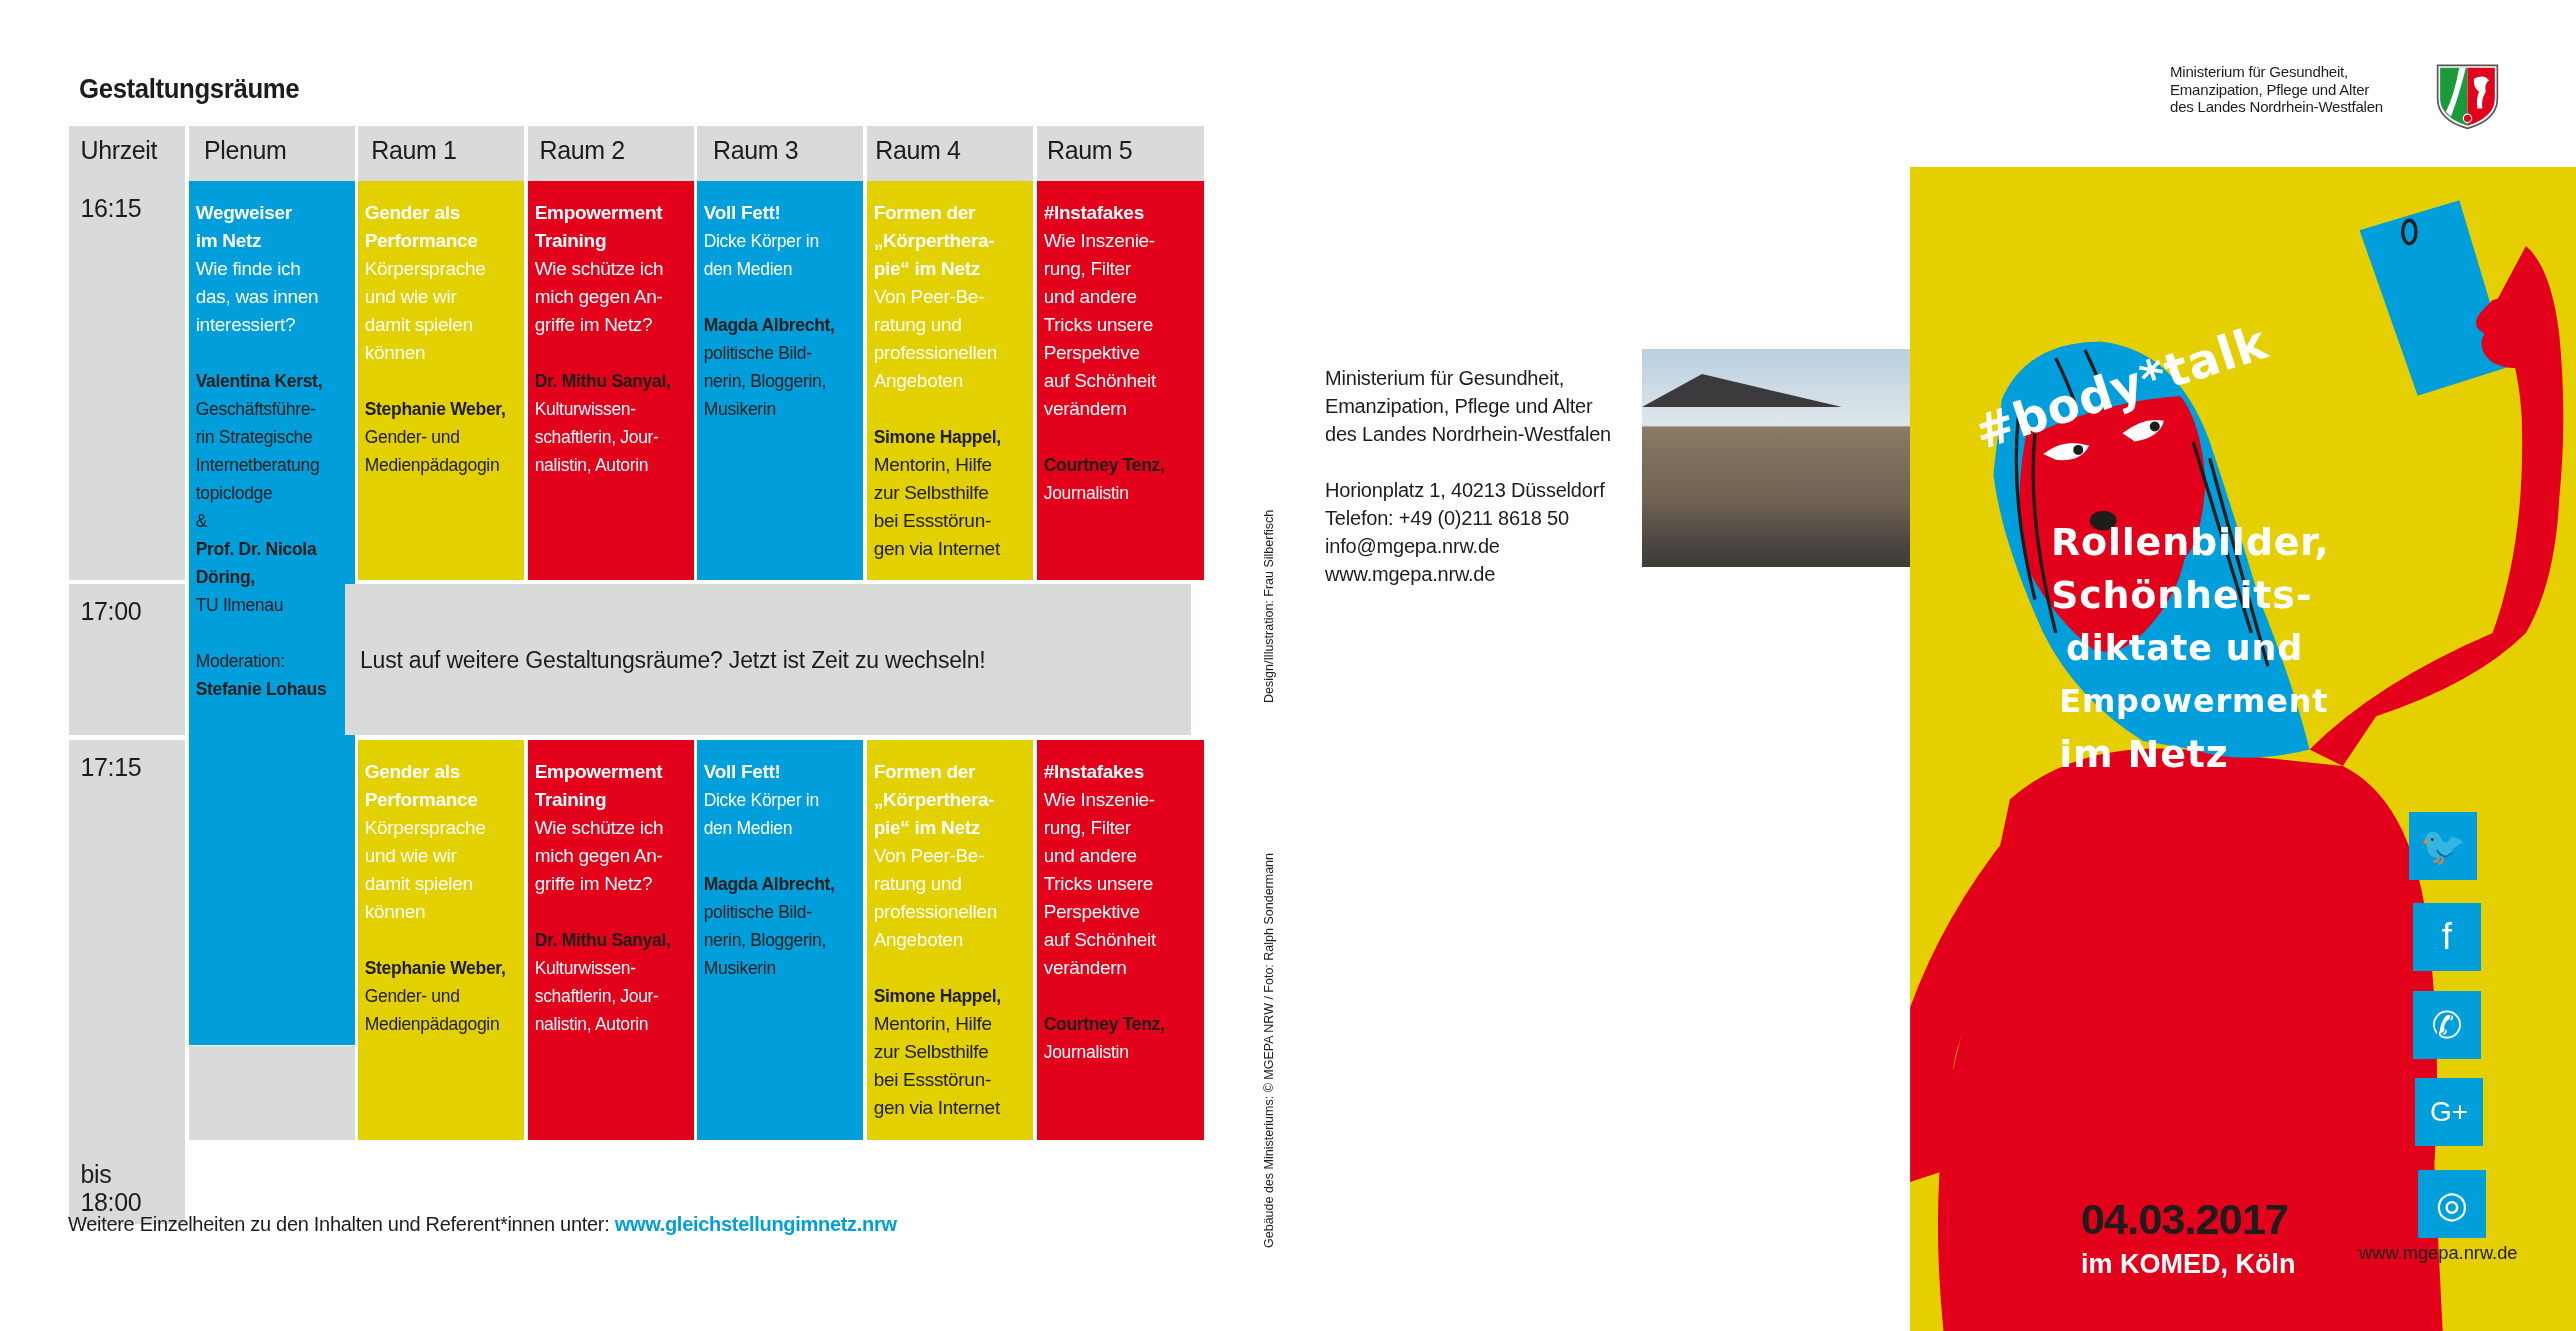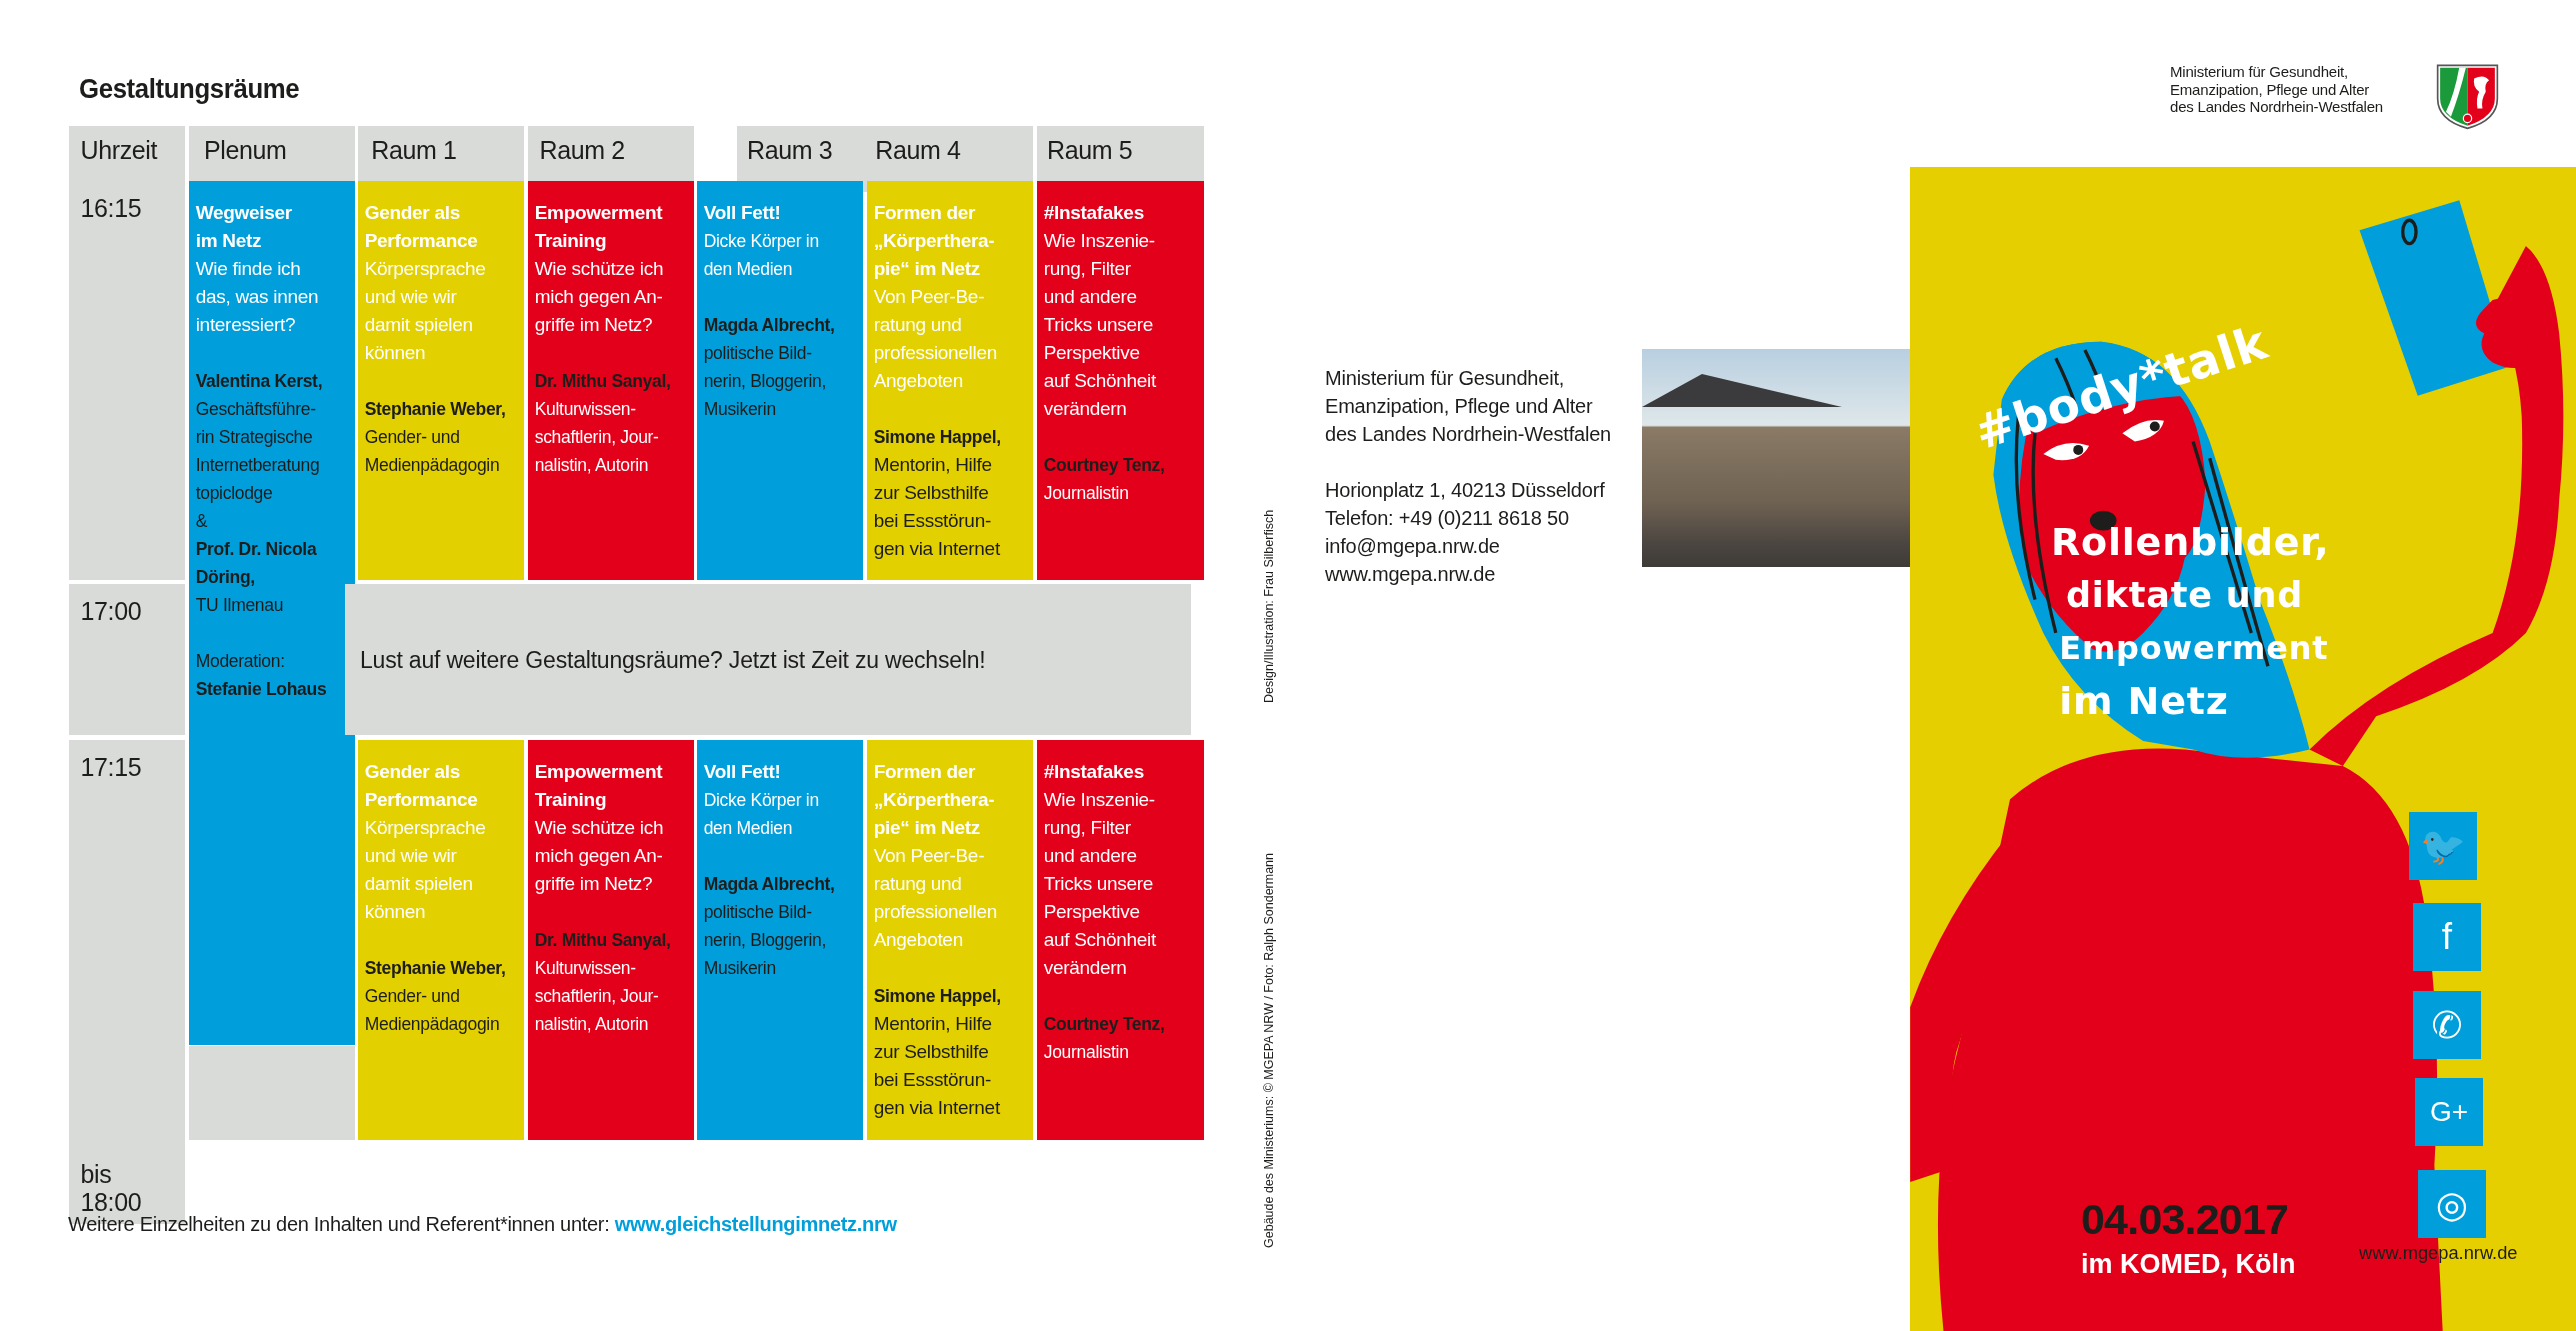--- a/index.html
+++ b/index.html
@@ -59,21 +59,21 @@
 </style>
 </head>
 <body>
 
 <div class="abs title">Gestaltungsräume</div>
 
 <div class="abs hdr" style="left:69px;width:116px;">Uhrzeit</div>
 <div class="abs hdr" style="left:189px;width:166px;padding-left:15px;">Plenum</div>
 <div class="abs hdr" style="left:358px;width:166px;padding-left:13.3px;">Raum 1</div>
 <div class="abs hdr" style="left:528px;width:166px;padding-left:11.6px;">Raum 2</div>
-<div class="abs hdr" style="left:697px;width:166px;padding-left:10px;margin-left:40px;">Raum 3</div>
+<div class="abs hdr" style="left:697px;width:166px;padding-left:16px;">Raum 3</div>
 <div class="abs hdr" style="left:867px;width:166px;padding-left:8.3px;">Raum 4</div>
 <div class="abs hdr" style="left:1037px;width:167px;padding-left:10px;">Raum 5</div>
 
 <div class="abs cell grey time" style="left:69px;top:181px;width:116px;height:399px;">
   <span>16:15</span>
 </div>
 <div class="abs cell grey time" style="left:69px;top:584px;width:116px;height:151px;">
   <span>17:00</span>
 </div>
 <div class="abs cell grey time" style="left:69px;top:740px;width:116px;height:484px;position:absolute;">
@@ -296,20 +296,21 @@
       <path d="M360 350 Q390 460 430 600"></path>
       <path d="M175 230 Q190 260 200 290"></path>
       <path d="M210 220 Q225 250 235 280"></path>
     </g>
   </svg>
 
   <div class="hand" style="left:58px;top:241px;font-size:47px;transform:rotate(-18deg);transform-origin:left top;">#body*talk</div>
 
   <div style="position:absolute;left:141px;top:349px;line-height:53px;">
     <div class="hand" style="position:relative;font-size:38px;">Rollenbilder,</div>
+    <div class="hand" style="position:relative;font-size:38px;">Schönheits-</div>
     <div class="hand" style="position:relative;font-size:35px;left:15px;">diktate und</div>
     <div class="hand" style="position:relative;font-size:32px;left:8.3px;">Empowerment</div>
     <div class="hand" style="position:relative;font-size:38px;left:8.3px;">im Netz</div>
   </div>
 
   <div class="date" style="left:171px;top:1028px;">04.03.2017</div>
   <div class="venue" style="left:171px;top:1082px;">im KOMED, Köln</div>
 
   <div class="social" style="left:499px;top:645px;">
       <span>🐦</span>

